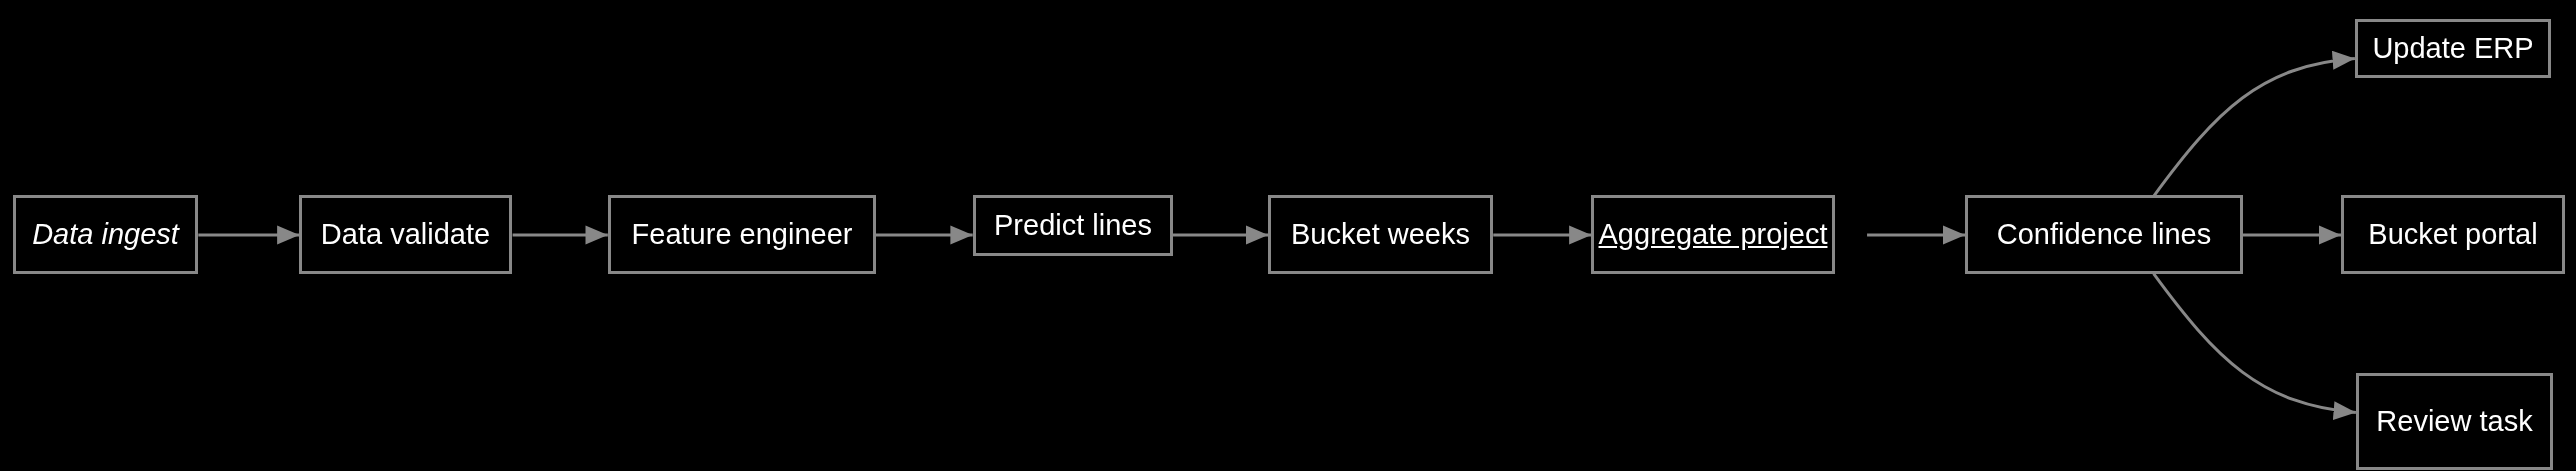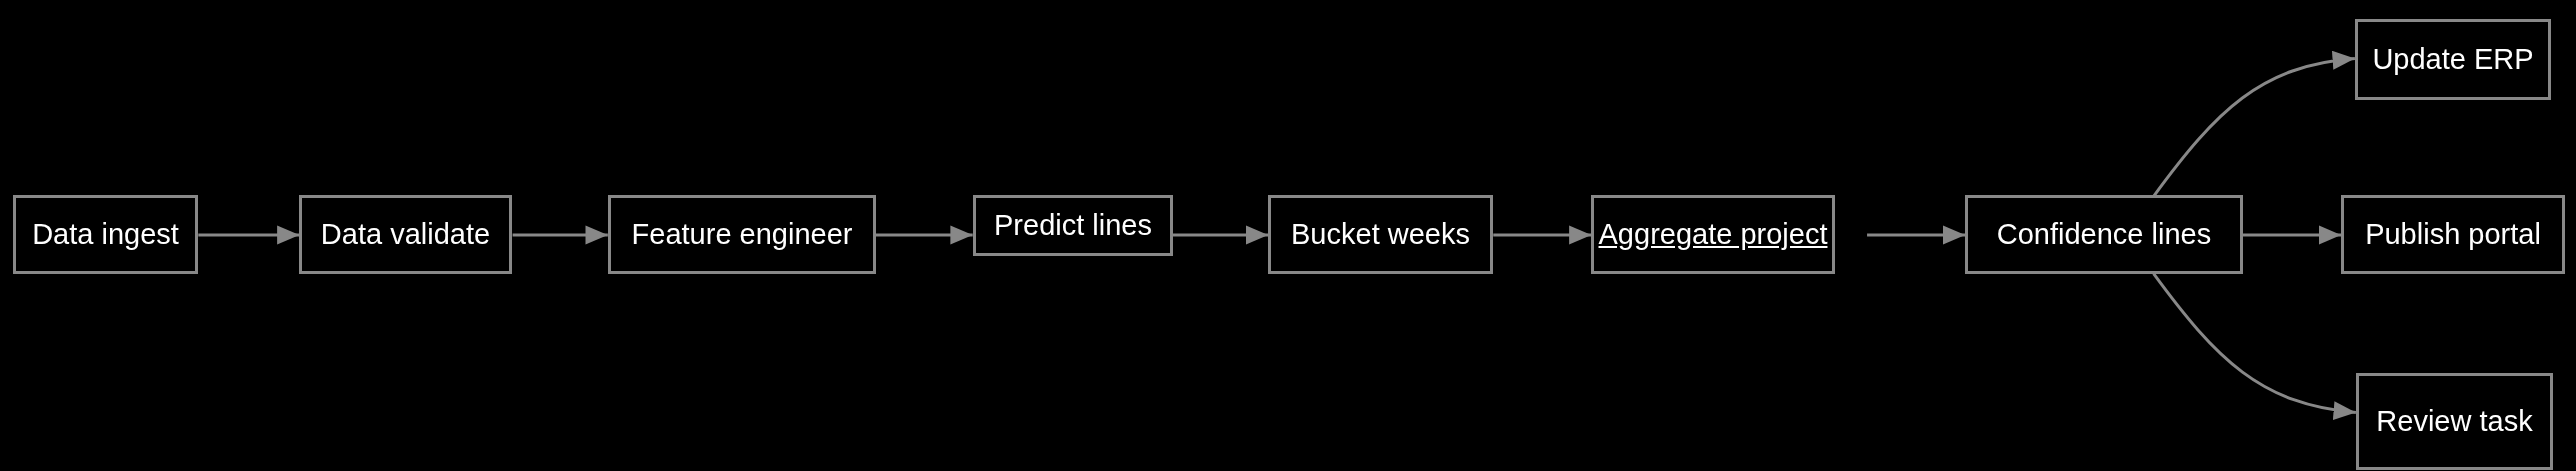--- a/index.html
+++ b/index.html
@@ -37,28 +37,28 @@
     justify-content: center;
     background: var(--node-fill);
     border: 3px solid var(--node-border);
     color: var(--node-text);
     font-size: 29px;
     line-height: 1;
     white-space: nowrap;
     text-align: center;
   }
   
-  .n-ingest   { left: 13px;   top: 195px; width: 185px; height: 79px; }
+  .n-ingest   { left: 13px;   top: 195px; width: 185px; height: 79px; font-style: italic; }
   .n-validate { left: 299px;  top: 195px; width: 213px; height: 79px; }
   .n-feature  { left: 608px;  top: 195px; width: 268px; height: 79px; }
   .n-predict  { left: 973px;  top: 195px; width: 200px; height: 61px; }
   .n-bucket   { left: 1268px; top: 195px; width: 225px; height: 79px; }
   .n-aggregate{ left: 1591px; top: 195px; width: 244px; height: 79px; text-decoration: underline; }
   .n-router   { left: 1965px; top: 195px; width: 278px; height: 79px; }
-  .n-erp      { left: 2355px; top: 19px;  width: 196px; height: 81px; }
+  .n-erp      { left: 2355px; top: 19px;  width: 196px; height: 59px; }
   .n-portal   { left: 2341px; top: 195px; width: 224px; height: 79px; }
   .n-review   { left: 2356px; top: 373px; width: 197px; height: 97px; }
 </style>
 </head>
 <body>
 
 <div class="canvas">
 
   <svg class="edge-layer" viewBox="0 0 2598 476" xmlns="http://www.w3.org/2000/svg">
     <defs>
@@ -95,20 +95,20 @@
   <div class="node n-aggregate">
     <span>Aggregate project</span>
   </div>
   <div class="node n-router">
     <span>Confidence lines</span>
   </div>
   <div class="node n-erp">
     <span>Update ERP</span>
   </div>
   <div class="node n-portal">
-    <span>Publish portal</span>
+    <span>Bucket portal</span>
   </div>
   <div class="node n-review">
     <span>Review task</span>
   </div>
 
 </div>
 
 
 </body></html>

